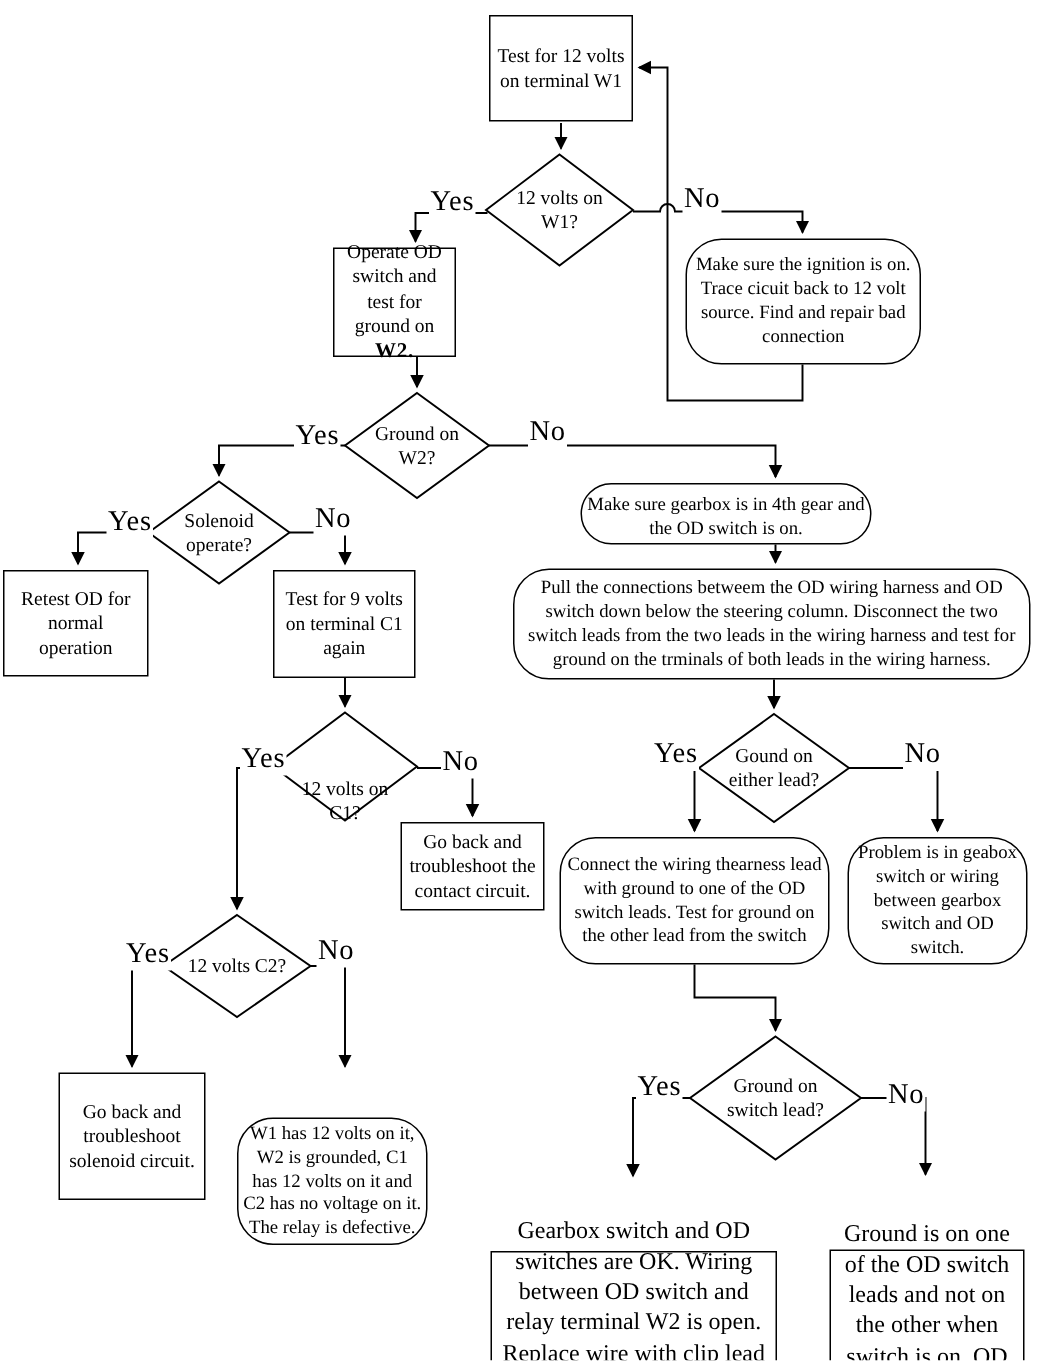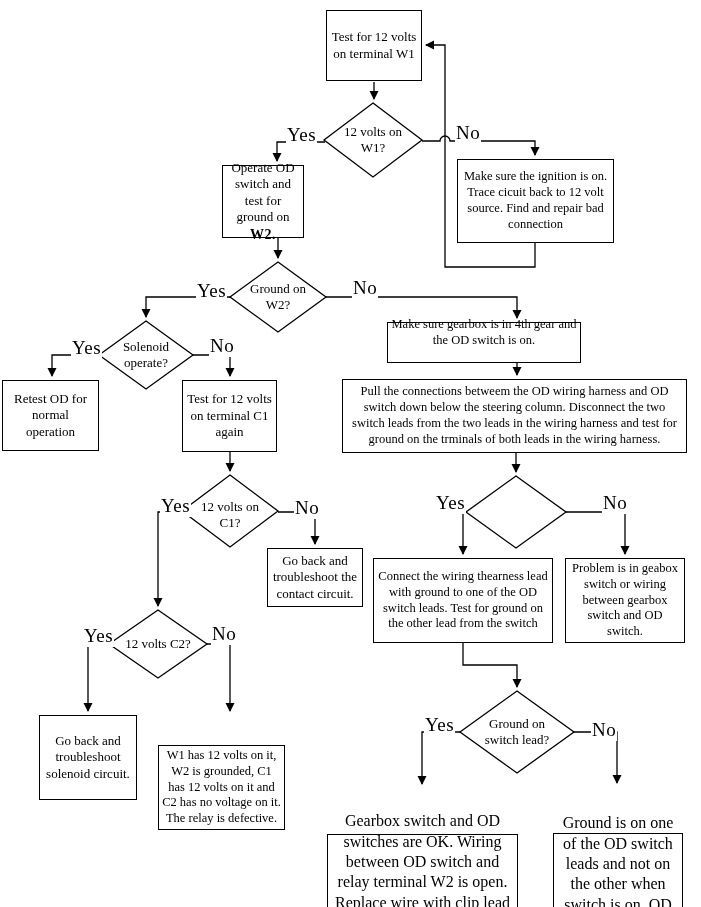--- a/index.html
+++ b/index.html
@@ -5,24 +5,24 @@
   html,body { margin:0; padding:0; background:#ffffff; }
   #stage {
     position:relative; width:701px; height:907px; background:#ffffff;
     font-family:"Liberation Serif", serif; color:#000; overflow:hidden;
   }
   #wires { position:absolute; left:0; top:0; z-index:0; }
   .box {
     position:absolute; z-index:2; box-sizing:border-box;
     background:#ffffff; border:1.4px solid #000;
     display:flex; align-items:center; justify-content:center;
-    text-align:center; font-size:13px; line-height:1.27; padding:13px 3px;
+    text-align:center; font-size:13px; line-height:1.27; padding:1px 3px;
   }
   .box .inner { width:100%; }
-  .fs125 { font-size:12.5px; }
+  .fs125 { font-size:12.5px;border-radius:24px; }
   .fs12  { font-size:16px;margin-top:46px; }
   .bold-line { display:block; font-weight:bold; font-size:14px; letter-spacing:0.5px; }
   .dlabel {
     position:absolute; z-index:2;
     display:flex; align-items:center; justify-content:center;
     text-align:center; font-size:13px; line-height:1.22;
   }
   .elabel {
     position:absolute; z-index:2; font-size:19px; letter-spacing:0.5px;
     background:#ffffff; padding:0 1px;
@@ -86,21 +86,21 @@
 
   <div class="box fs125" style="left:457px; top:159px; width:157px; height:84px;">
     <span>Make sure the ignition is on. Trace cicuit back to 12 volt source.  Find and repair bad connection</span>
   </div>
 
   <div class="box" style="left:2px; top:380px; width:97px; height:71px;">
     <span>Retest OD for normal operation</span>
   </div>
 
   <div class="box" style="left:182px; top:380px; width:95px; height:72px;">
-    <span>Test for 12 volts on terminal C1 again</span>
+    <span>Test for 9 volts on terminal C1 again</span>
   </div>
 
   <div class="box fs125" style="left:387px; top:322px; width:194px; height:41px;align-items:flex-end;">
     <span>Make sure gearbox is in 4th gear and the OD switch is on.</span>
   </div>
 
   <div class="box fs125" style="left:342px; top:379px; width:345px; height:74px;">
     <span>Pull the connections betweem the OD wiring harness and OD switch down below the steering column.  Disconnect the two switch leads from the two leads in the wiring harness and test for ground on the trminals of both leads in the wiring harness.</span>
   </div>
 
@@ -128,22 +128,23 @@
     <span>Gearbox switch and OD switches are OK.  Wiring between OD switch and relay terminal W2 is open. Replace wire with clip lead and verfy problem is repaired.  If so, replace wire.  If not, repeat above tests.</span>
   </div>
 
   <div class="box fs12" style="left:553px; top:787px; width:130px; height:103px;">
     <span>Ground is on one of the OD switch leads and not on the other when switch is on.  OD switch is defective.</span>
   </div>
 
   <div class="dlabel" style="left:342px; top:120px; width:62px; height:40px;">12 volts on W1?</div>
   <div class="dlabel" style="left:243px; top:277px; width:70px; height:40px;">Ground on W2?</div>
   <div class="dlabel" style="left:114px; top:335px; width:64px; height:40px;">Solenoid operate?</div>
-  <div class="dlabel" style="left:199px; top:495px; width:62px; height:40px;text-align:center;">12 volts on C1?</div>
+  <div class="dlabel" style="left:199px; top:514px; width:62px; height:40px;text-align:center;">12 volts on C1?</div>
   <div class="dlabel" style="left:113px; top:634px; width:90px; height:20px;">12 volts C2?</div>
+  <div class="dlabel" style="left:476px; top:492px; width:80px; height:40px;">Gound on either lead?</div>
   <div class="dlabel" style="left:475px; top:712px; width:84px; height:40px;">Ground on switch lead?</div>
 
   <span class="elabel" style="left:286px; top:124px;">Yes</span>
   <span class="elabel" style="left:455px; top:122px;">No</span>
   <span class="elabel" style="left:196px; top:280px;">Yes</span>
   <span class="elabel" style="left:352px; top:277px;">No</span>
   <span class="elabel" style="left:71px; top:337px;">Yes</span>
   <span class="elabel" style="left:209px; top:335px;">No</span>
   <span class="elabel" style="left:160px; top:495px;">Yes</span>
   <span class="elabel" style="left:294px; top:497px;">No</span>

